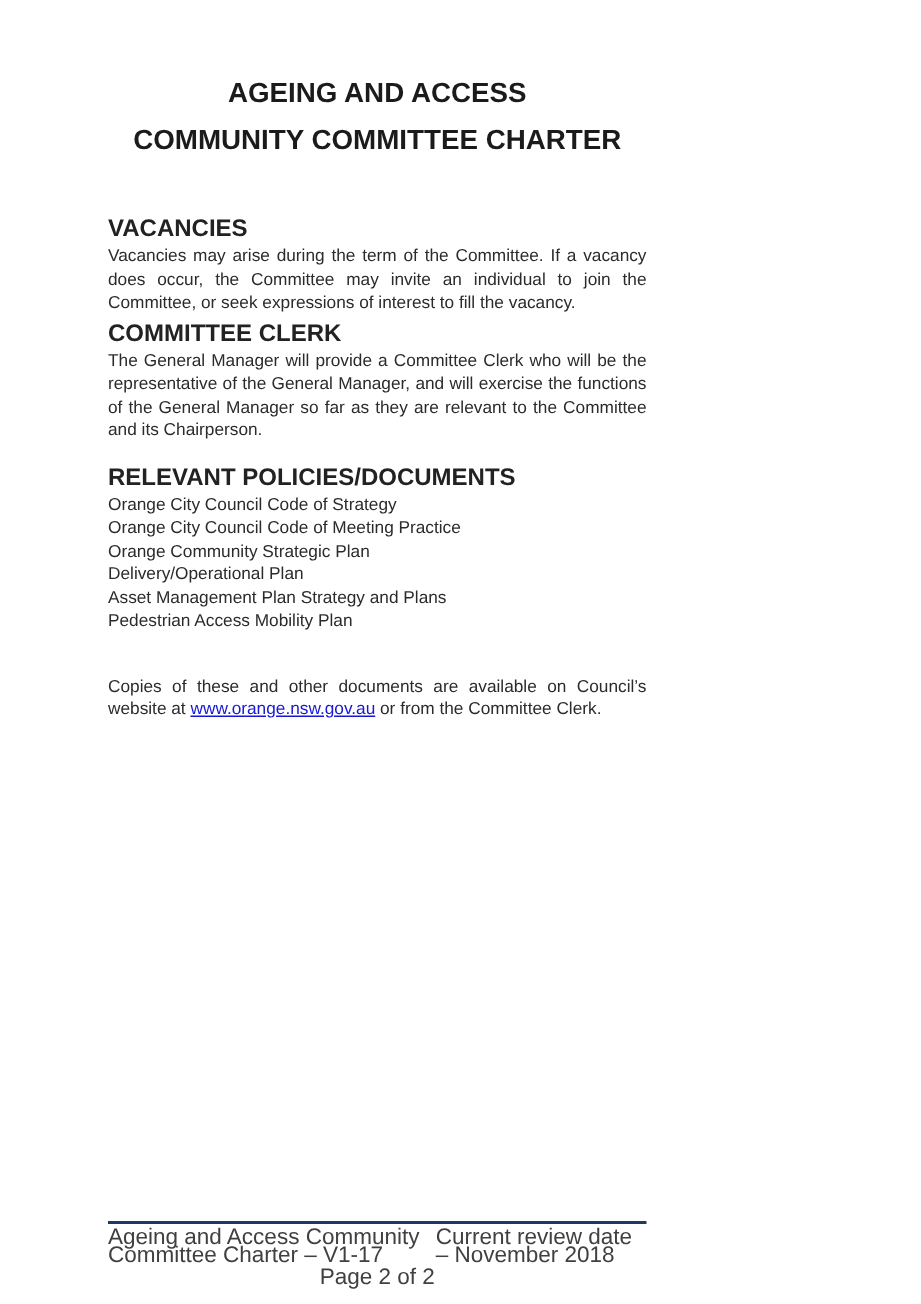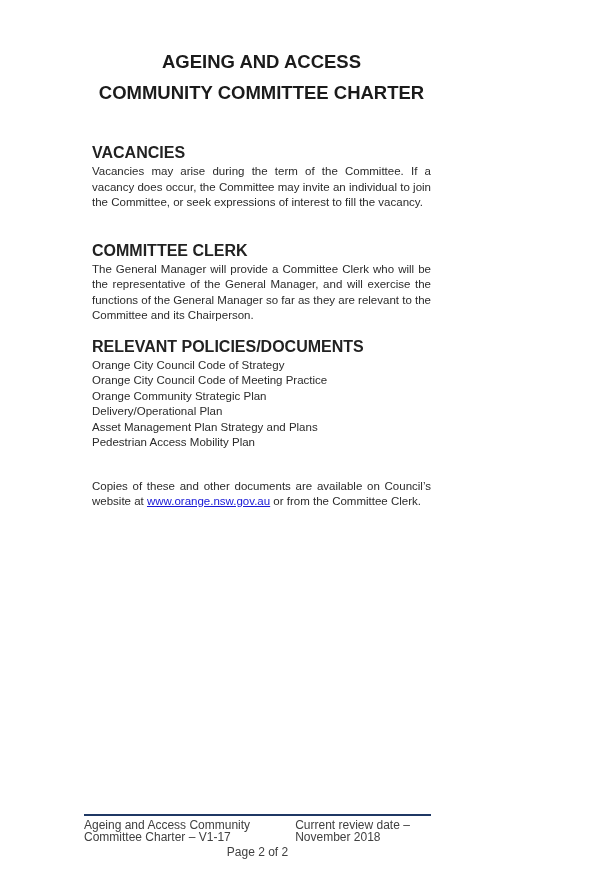--- a/index.html
+++ b/index.html
@@ -5,21 +5,20 @@
   html, body { margin: 0; padding: 0; background: #ffffff; }
   .page {
     position: relative;
     width: 502px;
     height: 869px;
     background: #ffffff;
     font-family: "Liberation Sans", sans-serif;
     color: #2b2b2b;
     overflow: hidden;
     box-sizing: border-box;
-    padding-left: 20px;
   }
   .content {
     padding: 0 71px 0 72px;
   }
   .doc-title {
     margin: 0;
     padding-top: 46px;
     text-align: center;
     font-size: 18.5px;
     line-height: 31px;
@@ -27,21 +26,21 @@
     color: #1b1b1b;
   }
   .section-heading {
     margin: 0;
     font-size: 16px;
     line-height: 15px;
     font-weight: bold;
     color: #222222;
   }
   .mt-vacancies { margin-top: 37px; }
-  .mt-clerk     { margin-top: 32px; }
+  .mt-clerk     { margin-top: 4px; }
   .mt-policies  { margin-top: 15px; }
   .body-para {
     margin: 4px 0 0 0;
     font-size: 11.5px;
     line-height: 15.5px;
     text-align: justify;
     color: #2b2b2b;
   }
   .policy-list {
     margin: 4px 0 0 0;
@@ -62,24 +61,23 @@
     text-decoration: underline;
     cursor: pointer;
   }
   .footer {
     position: absolute;
     left: 72px;
     right: 71px;
     top: 814px;
     border-top: 2.5px solid #1f3864;
     padding-top: 3px;
-    font-size: 12px;
+    font-size: 15px;
     line-height: 12px;
     color: #404040;
-    margin-left: 12px;
   }
   .footer-row {
     display: flex;
     justify-content: space-between;
   }
   .footer-page {
     text-align: center;
     margin-top: 3px;
   }
 </style>

